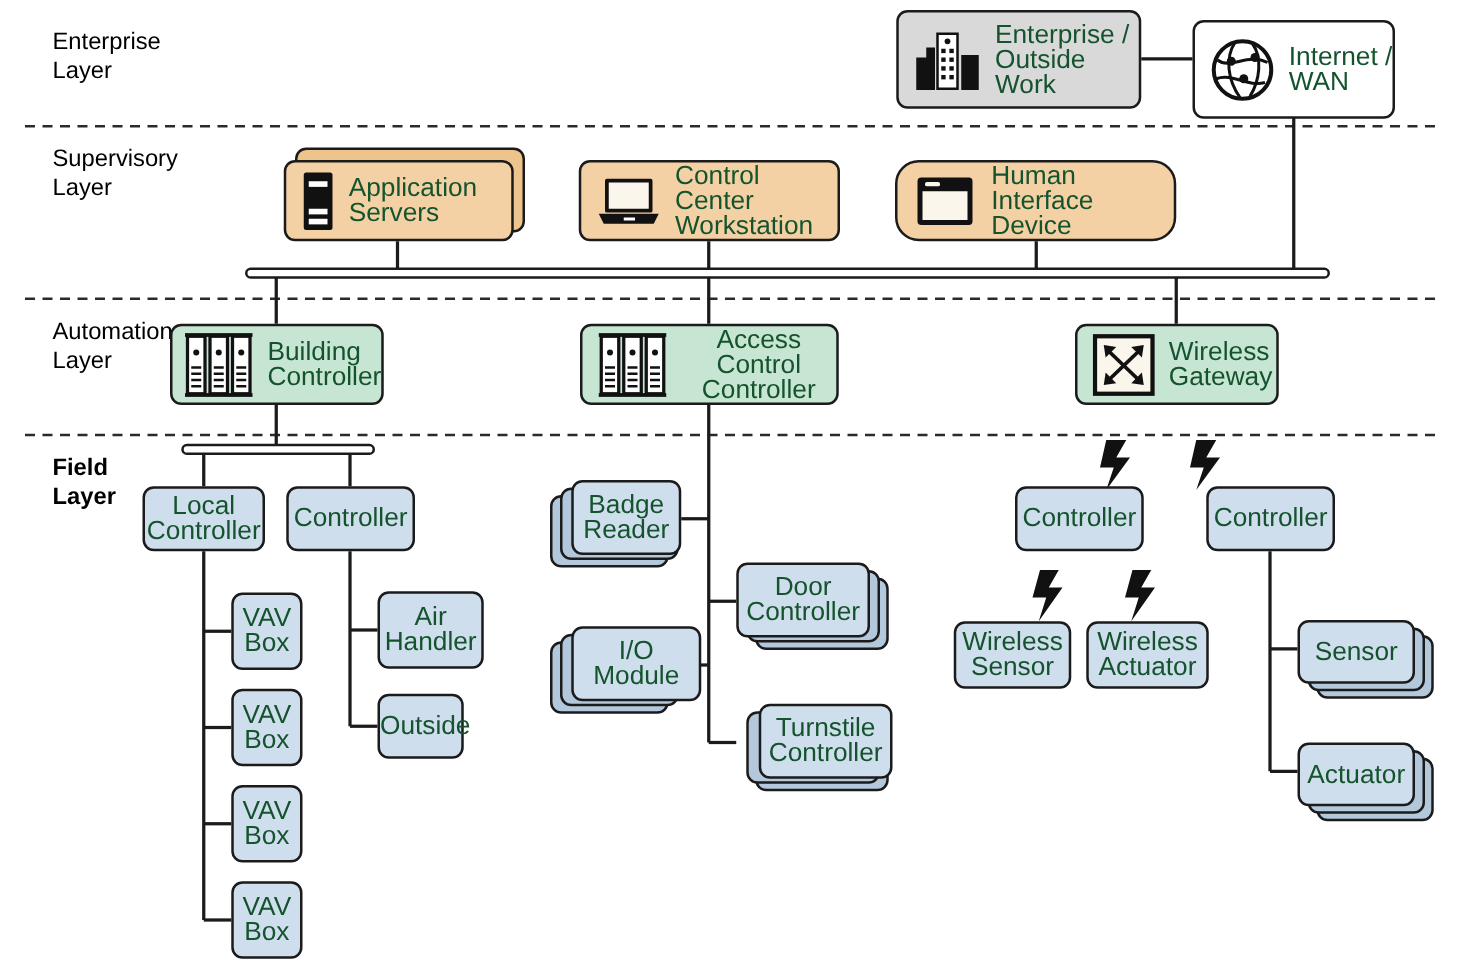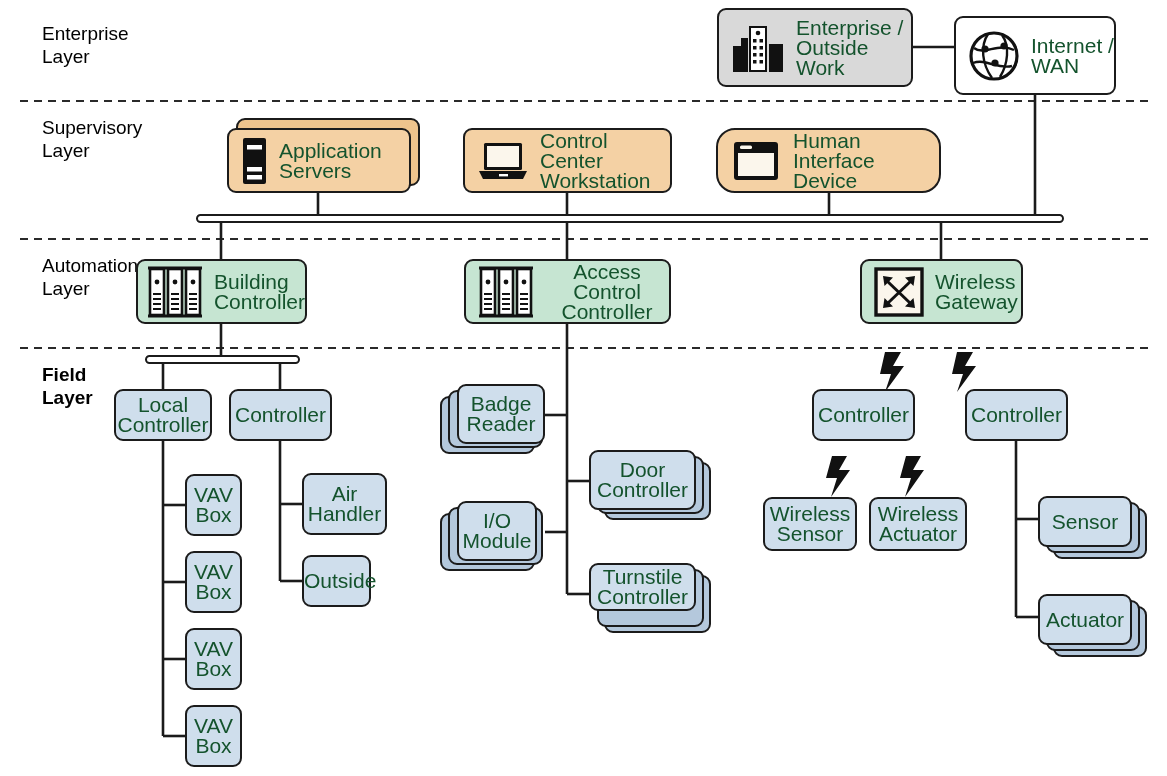--- a/index.html
+++ b/index.html
@@ -347,35 +347,35 @@
 
   <div class="stack sh-blue" style="left:440px; top:396px; width:95px; height:58px;"></div>
   <div class="stack sh-blue" style="left:448px; top:390px; width:95px; height:58px;"></div>
   <div class="node plain fill-blue" style="left:457px; top:384px; width:88px; height:60px;">
     <span class="label">Badge
 Reader</span>
   </div>
 
   <div class="stack sh-blue" style="left:440px; top:513px; width:95px; height:58px;"></div>
   <div class="stack sh-blue" style="left:448px; top:507px; width:95px; height:58px;"></div>
-  <div class="node plain fill-blue" style="left:457px; top:501px; width:80px; height:60px;">
+  <div class="node plain fill-blue" style="left:457px; top:501px; width:104px; height:60px;">
     <span class="label">I/O
 Module</span>
   </div>
 
   <div class="stack sh-blue" style="left:604px; top:462px; width:107px; height:58px;"></div>
   <div class="stack sh-blue" style="left:597px; top:456px; width:107px; height:58px;"></div>
   <div class="node plain fill-blue" style="left:589px; top:450px; width:107px; height:60px;">
     <span class="label">Door
 Controller</span>
   </div>
 
   <div class="stack sh-blue" style="left:604px; top:575px; width:107px; height:58px;"></div>
   <div class="stack sh-blue" style="left:597px; top:569px; width:107px; height:58px;"></div>
-  <div class="node plain fill-blue" style="left:589px; top:563px; width:107px; height:48px;">
+  <div class="node plain fill-blue" style="left:607px; top:563px; width:107px; height:60px;">
     <span class="label">Turnstile
 Controller</span>
   </div>
 
   <div class="node plain fill-blue" style="left:812px; top:389px; width:103px; height:52px;">
     <span class="label">Controller</span>
   </div>
   <div class="node plain fill-blue" style="left:763px; top:497px; width:94px; height:54px;">
     <span class="label">Wireless
 Sensor</span>

